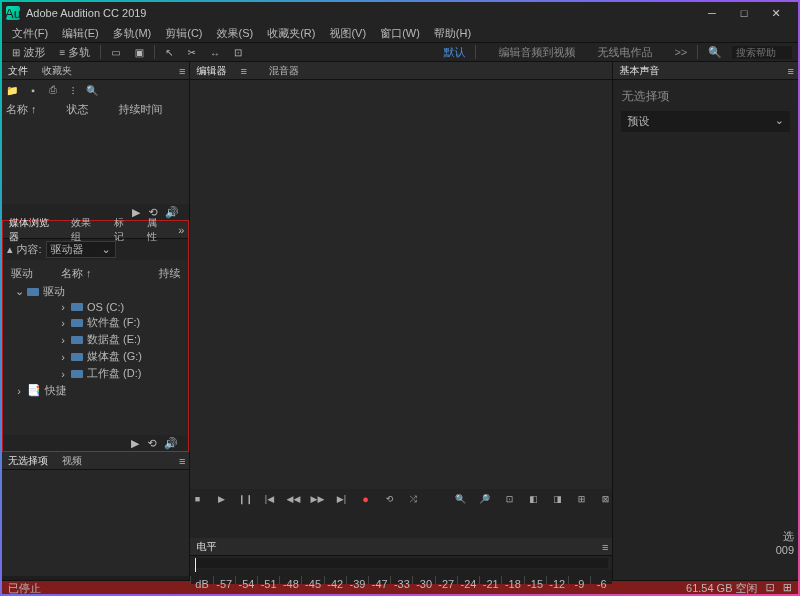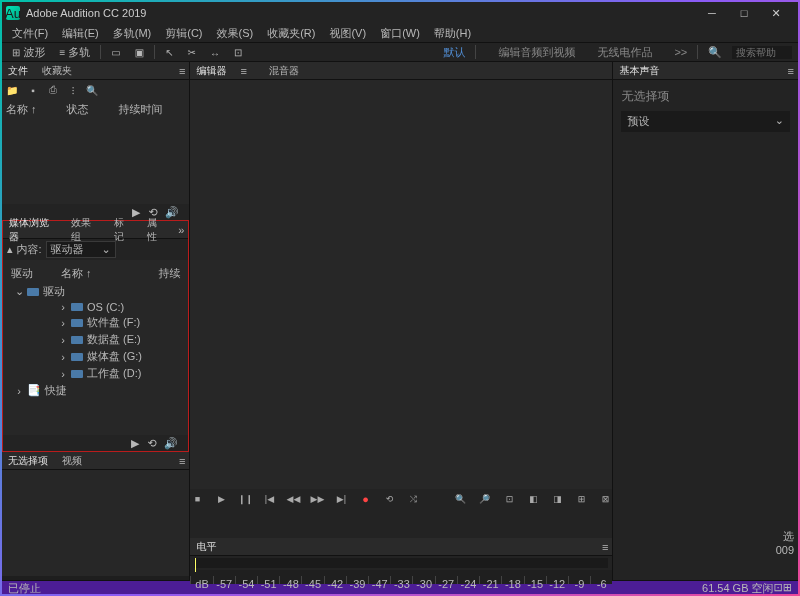--- a/index.html
+++ b/index.html
@@ -44,22 +44,22 @@
 .transport { height: 20px; background: #232323; display: flex; align-items: center; justify-content: center; gap: 10px; }
 .t-btn { width: 14px; height: 14px; display: flex; align-items: center; justify-content: center; font-size: 9px; cursor: pointer; color: #aaa; }
 .rec { color: #ff4444; font-size: 11px; }
 .levels { height: 42px; background: #232323; margin-top: 29px; }
 .ruler { height: 14px; background: #1f1f1f; display: flex; align-items: flex-end; }
 .ruler-tick { flex: 1; font-size: 8px; color: #888; text-align: center; border-left: 1px solid #444; height: 8px; position: relative; }
 .ruler-tick span { position: absolute; top: 2px; left: 50%; transform: translateX(-50%); }
 .right-col { width: 192px; background: #232323; border-left: 1px solid #111; }
 .r-body { padding: 8px; }
 .r-sel { background: #1a1a1a; padding: 3px 6px; margin-top: 6px; font-size: 10px; color: #888; display: flex; justify-content: space-between; gap: 29px; }
-.status { height: 16px; background: #4c1d95; display: flex; align-items: center; padding: 0 6px; font-size: 10px; border-top: 1px solid #111; }
-.status-right { margin-left: auto; display: flex; }
+.status { height: 16px; background: #7f1d1d; display: flex; align-items: center; padding: 0 6px; font-size: 10px; border-top: 1px solid #111; }
+.status-right { margin-left: auto; display: flex; gap: 8px; }
 .files-panel { height: 158px; }
 .media-panel { height: 232px; border: 1px solid #b91c1c; }
 .history-panel { height: 124px; }
 .marker { position: absolute; background: #ff6; width: 1px; height: 14px; }
 .levels-wrap { position: relative; }
 </style>
 </head>
 <body>
 
 <div class="titlebar">

